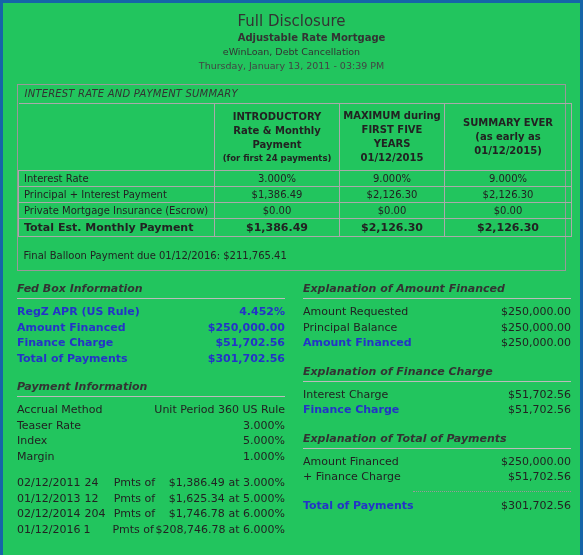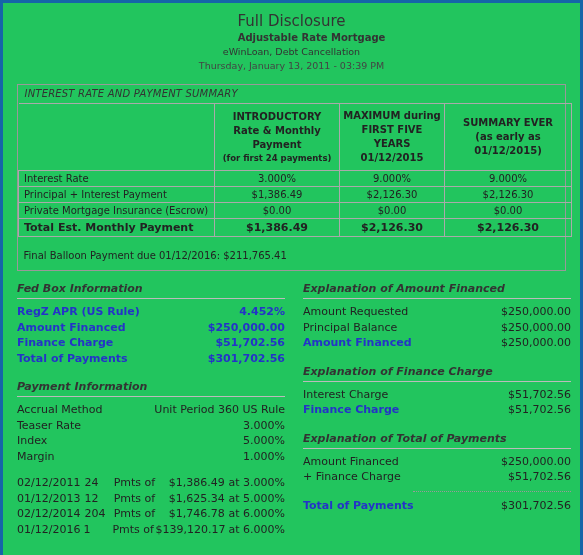--- a/index.html
+++ b/index.html
@@ -315,21 +315,21 @@
           <span class="c-date">02/12/2014</span>
           <span class="c-count">204</span>
           <span class="c-of">Pmts of</span>
           <span class="c-amt">$1,746.78</span>
           <span class="c-rate">at 6.000%</span>
         </div>
         <div class="sched-row">
           <span class="c-date">01/12/2016</span>
           <span class="c-count">1</span>
           <span class="c-of">Pmts of</span>
-          <span class="c-amt">$139,120.17</span>
+          <span class="c-amt">$208,746.78</span>
           <span class="c-rate">at 6.000%</span>
         </div>
       </div>
 
     </div>
 
     <div class="col-right">
 
       <div>
         <div class="sec-head">Explanation of Amount Financed</div>

